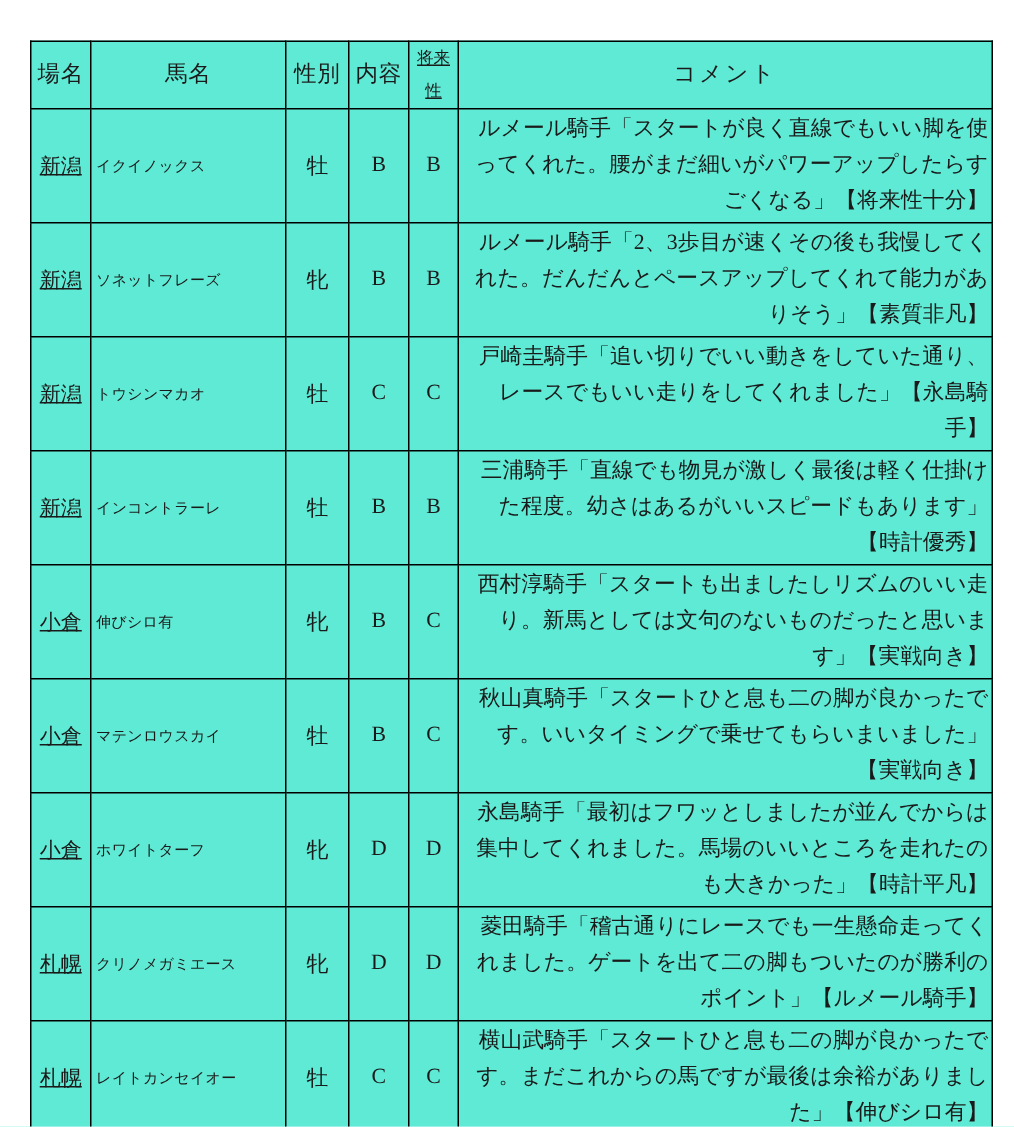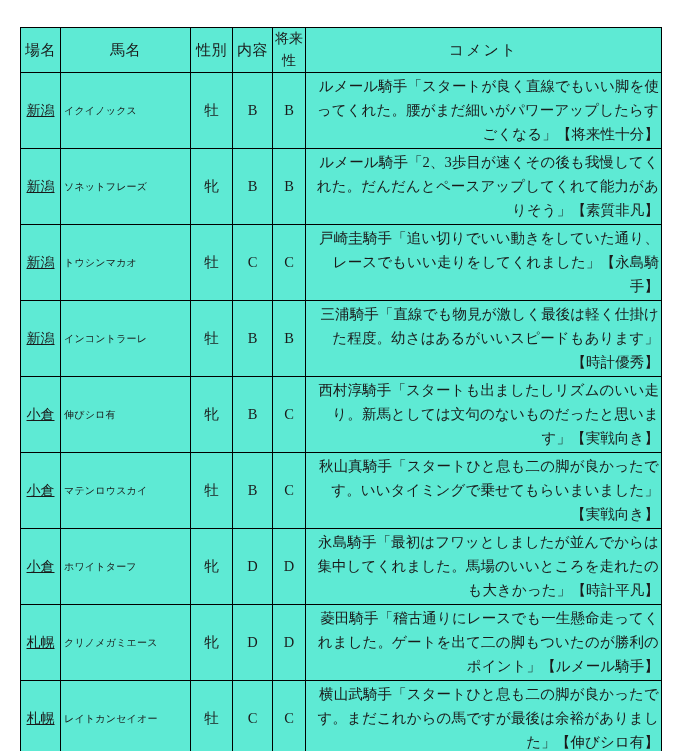--- a/index.html
+++ b/index.html
@@ -51,22 +51,23 @@
   col.c-comment  { width: 356px; }
 
   thead th {
     height: 24px;
     text-align: center;
     font-size: 15px;
     line-height: 22px;
     letter-spacing: 0.5px;
   }
   thead th.th-future {
-    font-size: 14px;
+    font-size: 11px;
     letter-spacing: 0px;
+    text-decoration: underline;
   }
   thead th.th-comment {
     letter-spacing: 2px;
   }
 
   tbody td {
     height: 74px;
   }
   tbody td.cell-track {
     text-align: center;

